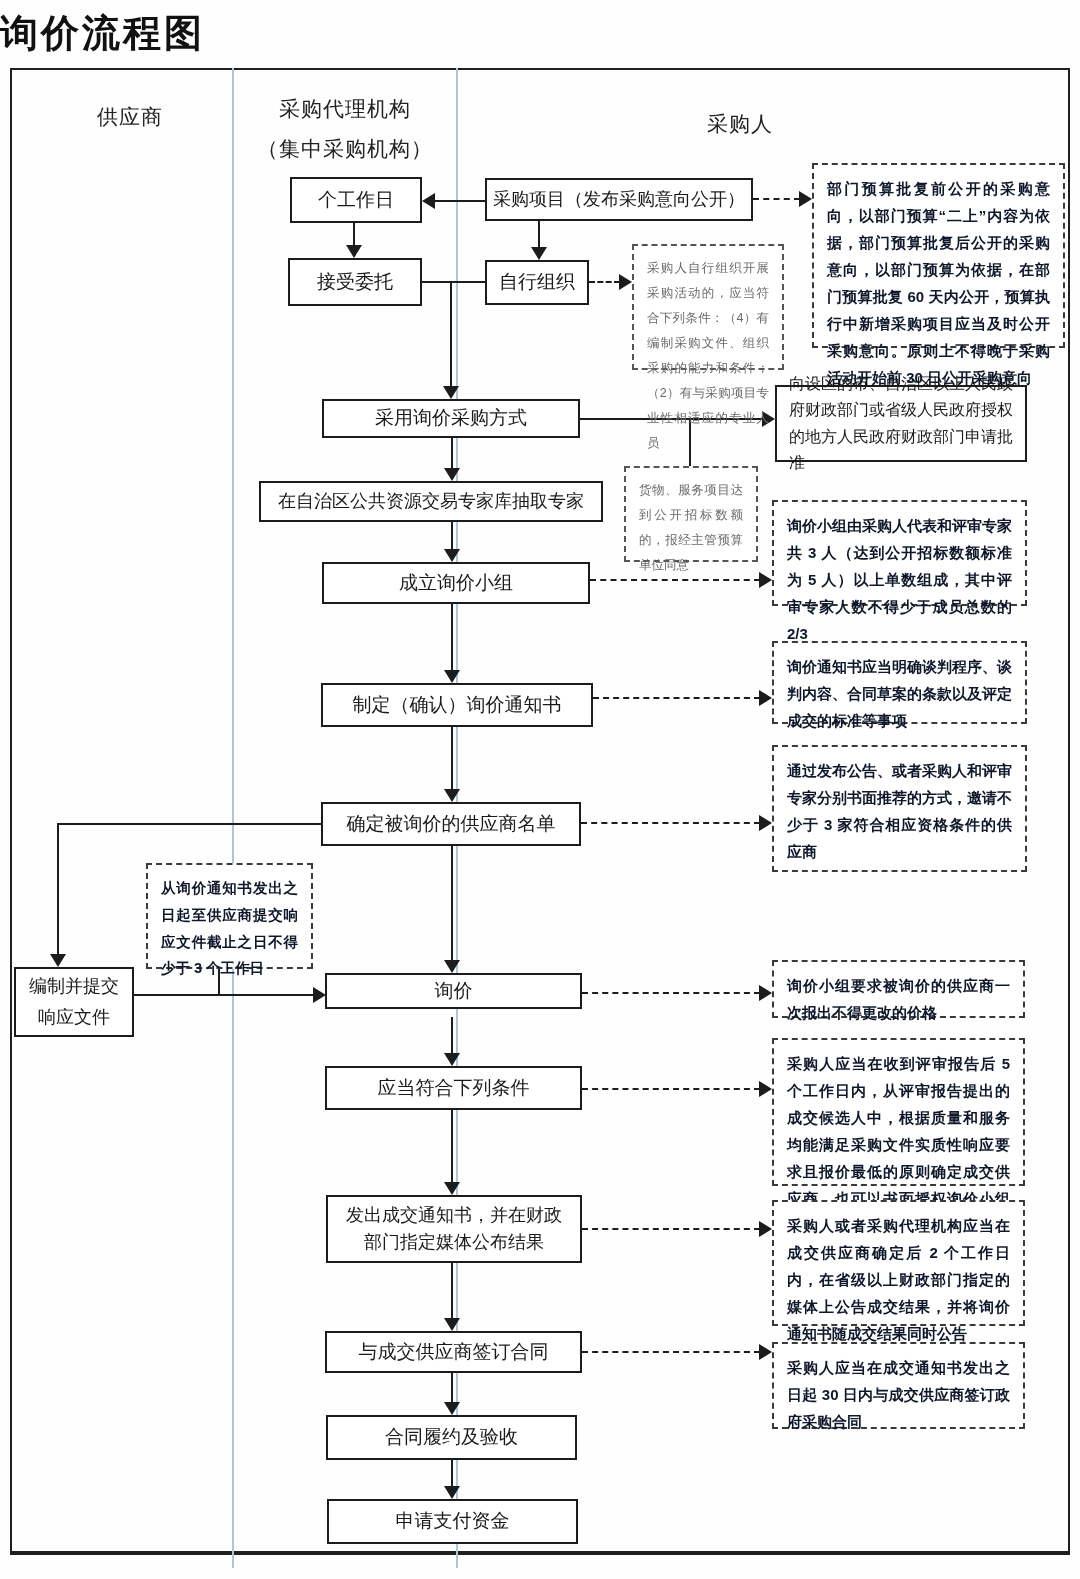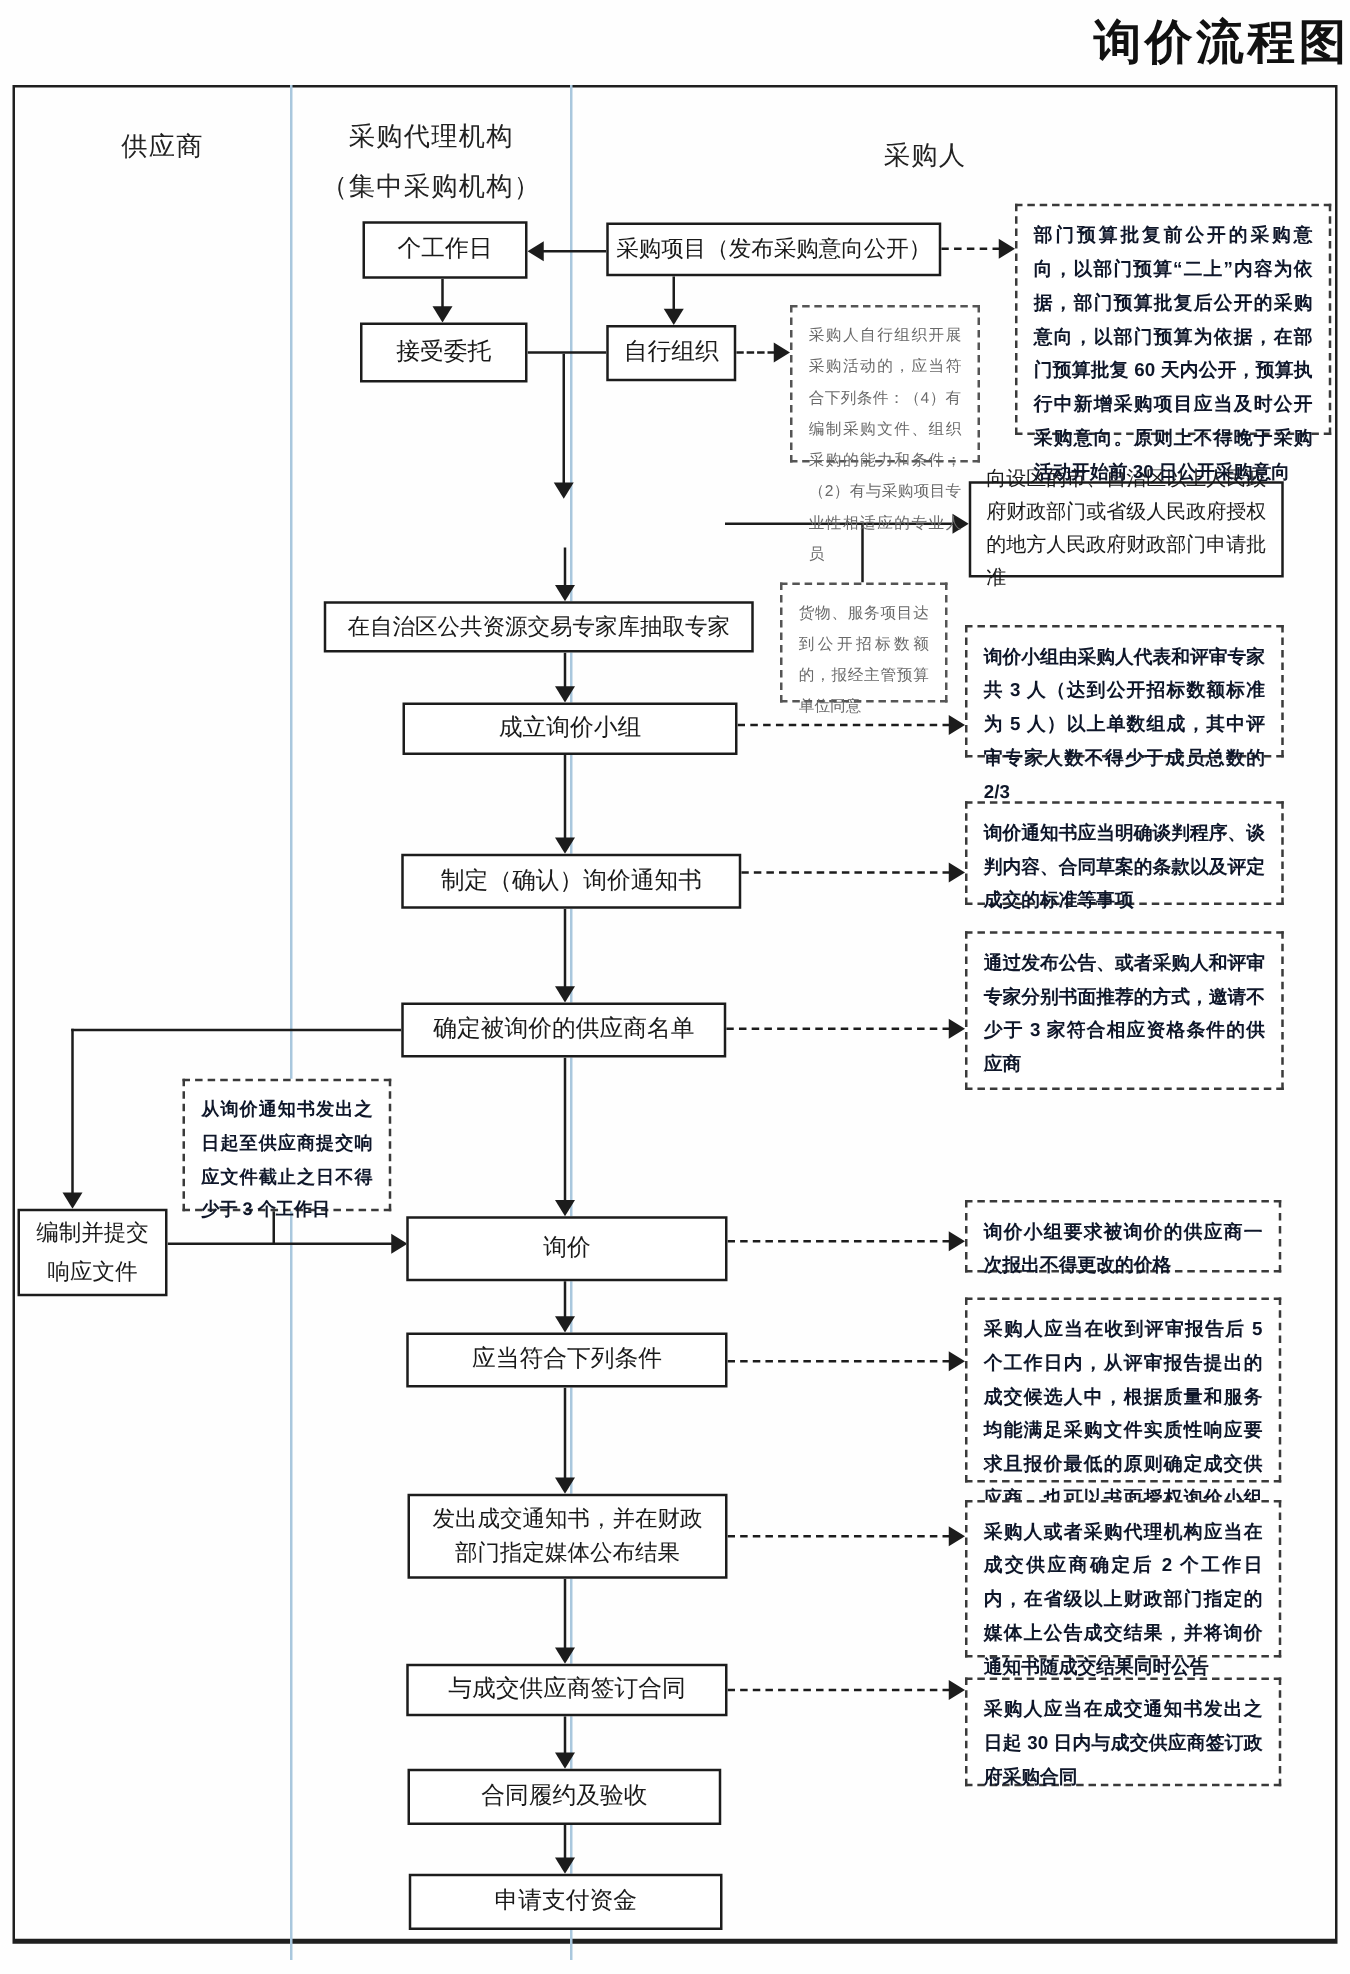--- a/index.html
+++ b/index.html
@@ -1,21 +1,21 @@
 <!DOCTYPE html>
 <html><head>
 <meta charset="utf-8">
 <style>
   html,body{margin:0;padding:0;background:#fff;}
   #stage{
     position:relative;width:1080px;height:1579px;background:#fefefe;
     font-family:"Liberation Sans","DejaVu Sans",sans-serif;color:#1a1a1a;overflow:hidden;
   }
   .title{
-    position:absolute;left:0;top:8px;width:100%;text-align:right;
+    position:absolute;left:0;top:8px;width:100%;text-align:left;
     font-size:38px;font-weight:bold;letter-spacing:3px;color:#111;
   }
   .frame{
     position:absolute;left:10px;top:68px;width:1060px;height:1487px;
     border:2px solid #1f1f1f;border-bottom-width:4px;box-sizing:border-box;background:transparent;
   }
   .divider{position:absolute;width:2px;background:#a9c7dd;}
   .lane-header{position:absolute;font-size:21px;color:#222;text-align:center;letter-spacing:1px;}
   .box{
     position:absolute;border:2px solid #1c1c1c;background:#fff;box-sizing:border-box;
@@ -55,29 +55,30 @@
   <div class="lane-header" style="left:250px;top:95px;width:190px;">
     <div>采购代理机构</div>
     <div style="margin-top:12px;">（集中采购机构）</div>
   </div>
   <div class="lane-header" style="left:650px;top:110px;width:180px;">采购人</div>
 
   <div class="box" style="left:290px;top:177px;width:132px;height:46px;">个工作日</div>
   <div class="box small" style="left:485px;top:178px;width:268px;height:43px;">采购项目（发布采购意向公开）</div>
   <div class="box" style="left:288px;top:258px;width:134px;height:48px;">接受委托</div>
   <div class="box" style="left:485px;top:260px;width:104px;height:45px;">自行组织</div>
+  <div class="box" style="left:322px;top:399px;width:258px;height:39px;">采用询价采购方式</div>
   <div class="box small" style="left:259px;top:481px;width:344px;height:41px;">在自治区公共资源交易专家库抽取专家</div>
   <div class="box" style="left:322px;top:562px;width:268px;height:42px;">成立询价小组</div>
   <div class="box" style="left:321px;top:683px;width:272px;height:44px;">制定（确认）询价通知书</div>
   <div class="box" style="left:321px;top:802px;width:260px;height:44px;">确定被询价的供应商名单</div>
   <div class="box small" style="left:14px;top:967px;width:120px;height:70px;line-height:1.7;">
     <div>编制并提交</div>
     <div>响应文件</div>
   </div>
-  <div class="box" style="left:325px;top:973px;width:257px;height:52px;">询价</div>
+  <div class="box" style="left:325px;top:973px;width:257px;height:36px;">询价</div>
   <div class="box" style="left:325px;top:1066px;width:257px;height:44px;">应当符合下列条件</div>
   <div class="box small" style="left:326px;top:1195px;width:256px;height:68px;padding:4px 14px;">发出成交通知书，并在财政部门指定媒体公布结果</div>
   <div class="box" style="left:325px;top:1331px;width:257px;height:42px;">与成交供应商签订合同</div>
   <div class="box" style="left:326px;top:1415px;width:251px;height:45px;">合同履约及验收</div>
   <div class="box" style="left:327px;top:1499px;width:251px;height:45px;">申请支付资金</div>
   <div class="box leftalign" style="left:775px;top:385px;width:252px;height:77px;">向设区的市、自治区以上人民政府财政部门或省级人民政府授权的地方人民政府财政部门申请批准</div>
 
   <div class="note" style="left:812px;top:163px;width:253px;height:185px;">部门预算批复前公开的采购意向，以部门预算“二上”内容为依据，部门预算批复后公开的采购意向，以部门预算为依据，在部门预算批复 60 天内公开，预算执行中新增采购项目应当及时公开采购意向。原则上不得晚于采购活动开始前 30 日公开采购意向</div>
   <div class="note faint" style="left:632px;top:244px;width:152px;height:126px;">采购人自行组织开展采购活动的，应当符合下列条件：（4）有编制采购文件、组织采购的能力和条件；（2）有与采购项目专业性相适应的专业人员</div>
   <div class="note faint" style="left:624px;top:466px;width:134px;height:96px;">货物、服务项目达到公开招标数额的，报经主管预算单位同意</div>

